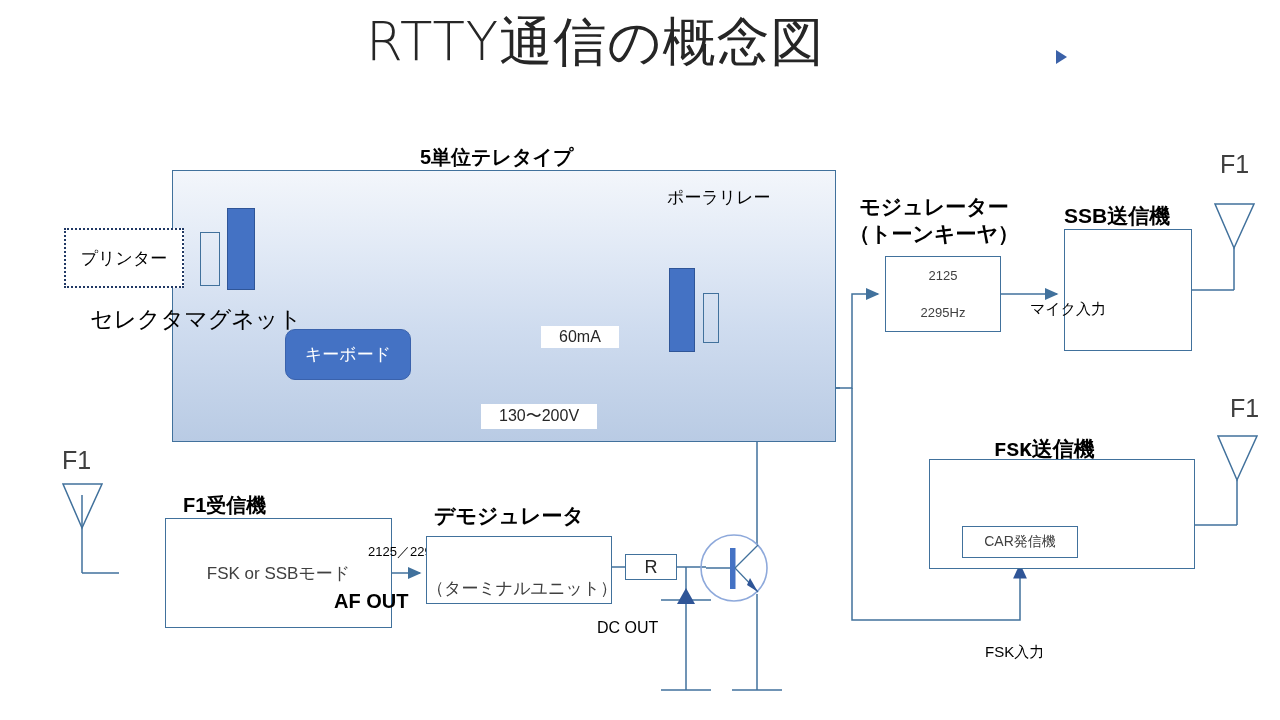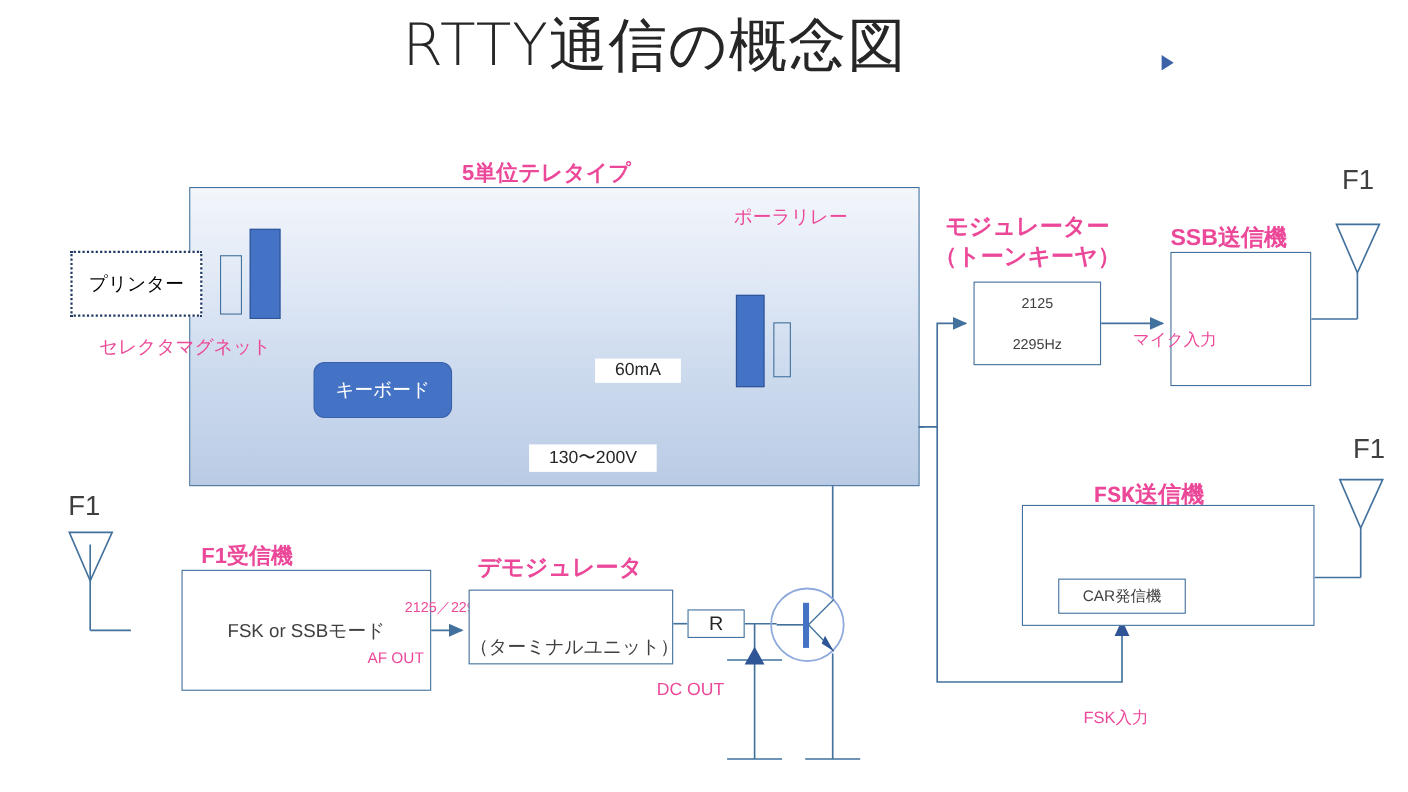--- a/index.html
+++ b/index.html
@@ -11,34 +11,34 @@
   .stage{position:absolute;left:16px;top:0;width:1280px;height:720px;}
   svg.wires{position:absolute;left:0;top:0;width:1280px;height:720px;overflow:visible;}
 
   
   .page-title{
     position:absolute;left:350px;top:12px;width:560px;
     font-family:"DejaVu Sans",sans-serif;
     font-weight:300;font-size:53px;line-height:1.15;color:#262626;
     letter-spacing:1px;white-space:nowrap;
   }
-  .lbl{position:absolute;white-space:nowrap;color:#ec4899;}
+  .lbl{position:absolute;white-space:nowrap;color:#000000;}
 
   .t-teletype{left:404px;top:144px;font-size:20px;font-weight:bold;}
   .t-polar{left:651px;top:186px;font-size:17px;}
-  .t-selector{left:74px;top:304px;font-size:17px;}
+  .t-selector{left:74px;top:304px;font-size:23px;}
   .t-modulator{left:833px;top:194px;font-size:21px;font-weight:bold;line-height:1.28;text-align:center;}
   .t-ssb{left:1048px;top:202px;font-size:21px;font-weight:bold;}
   .t-mic{left:1014px;top:300px;font-size:15px;}
   .t-fsk-tx{left:978px;top:435px;font-size:21px;font-weight:bold;font-family:Liberation Mono, monospace;}
   .t-fsk-in{left:969px;top:643px;font-size:15px;}
   .t-f1-rx{left:167px;top:492px;font-size:20px;font-weight:bold;}
   .t-demod{left:418px;top:502px;font-size:21px;font-weight:bold;}
   .t-freq-af{left:352px;top:543px;font-size:13px;}
-  .t-afout{left:318px;top:590px;font-size:14px;}
+  .t-afout{left:318px;top:590px;font-size:20px;font-weight:bold;}
   .t-dcout{left:581px;top:619px;font-size:16px;}
   .t-f1-a{left:46px;top:446px;font-size:25px;color:#3f3f3f;font-weight:300;}
   .t-f1-b{left:1204px;top:150px;font-size:25px;color:#3f3f3f;font-weight:300;}
   .t-f1-c{left:1214px;top:394px;font-size:25px;color:#3f3f3f;font-weight:300;}
 
   
   .box{position:absolute;box-sizing:border-box;}
   .teletype{
     left:156px;top:170px;width:664px;height:272px;
     border:1px solid #41719c;

